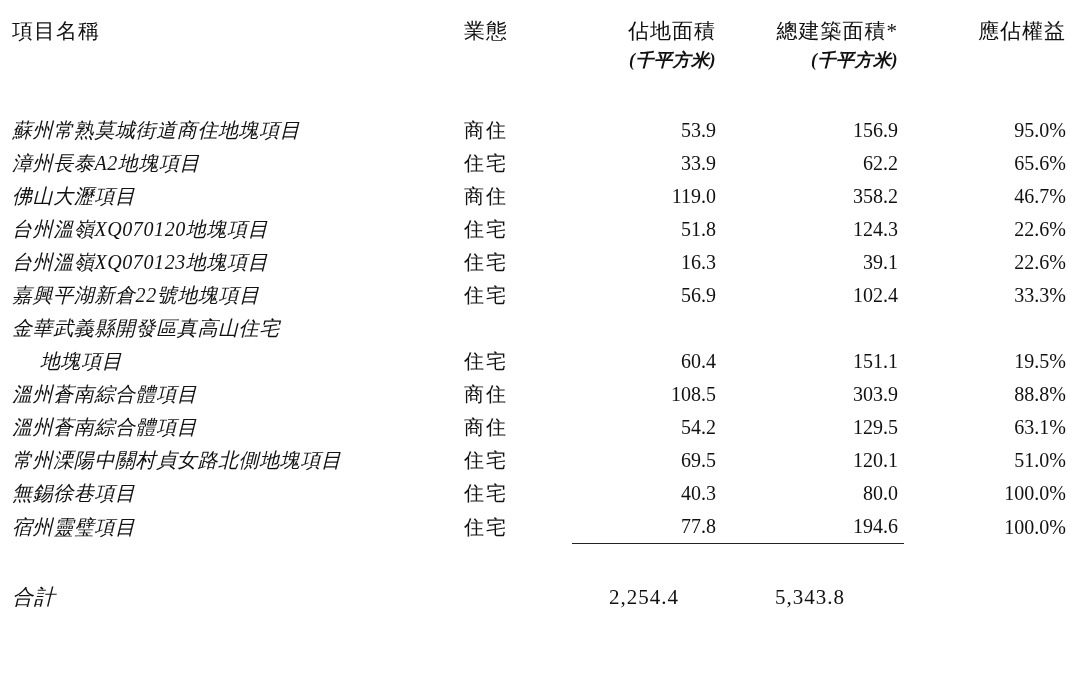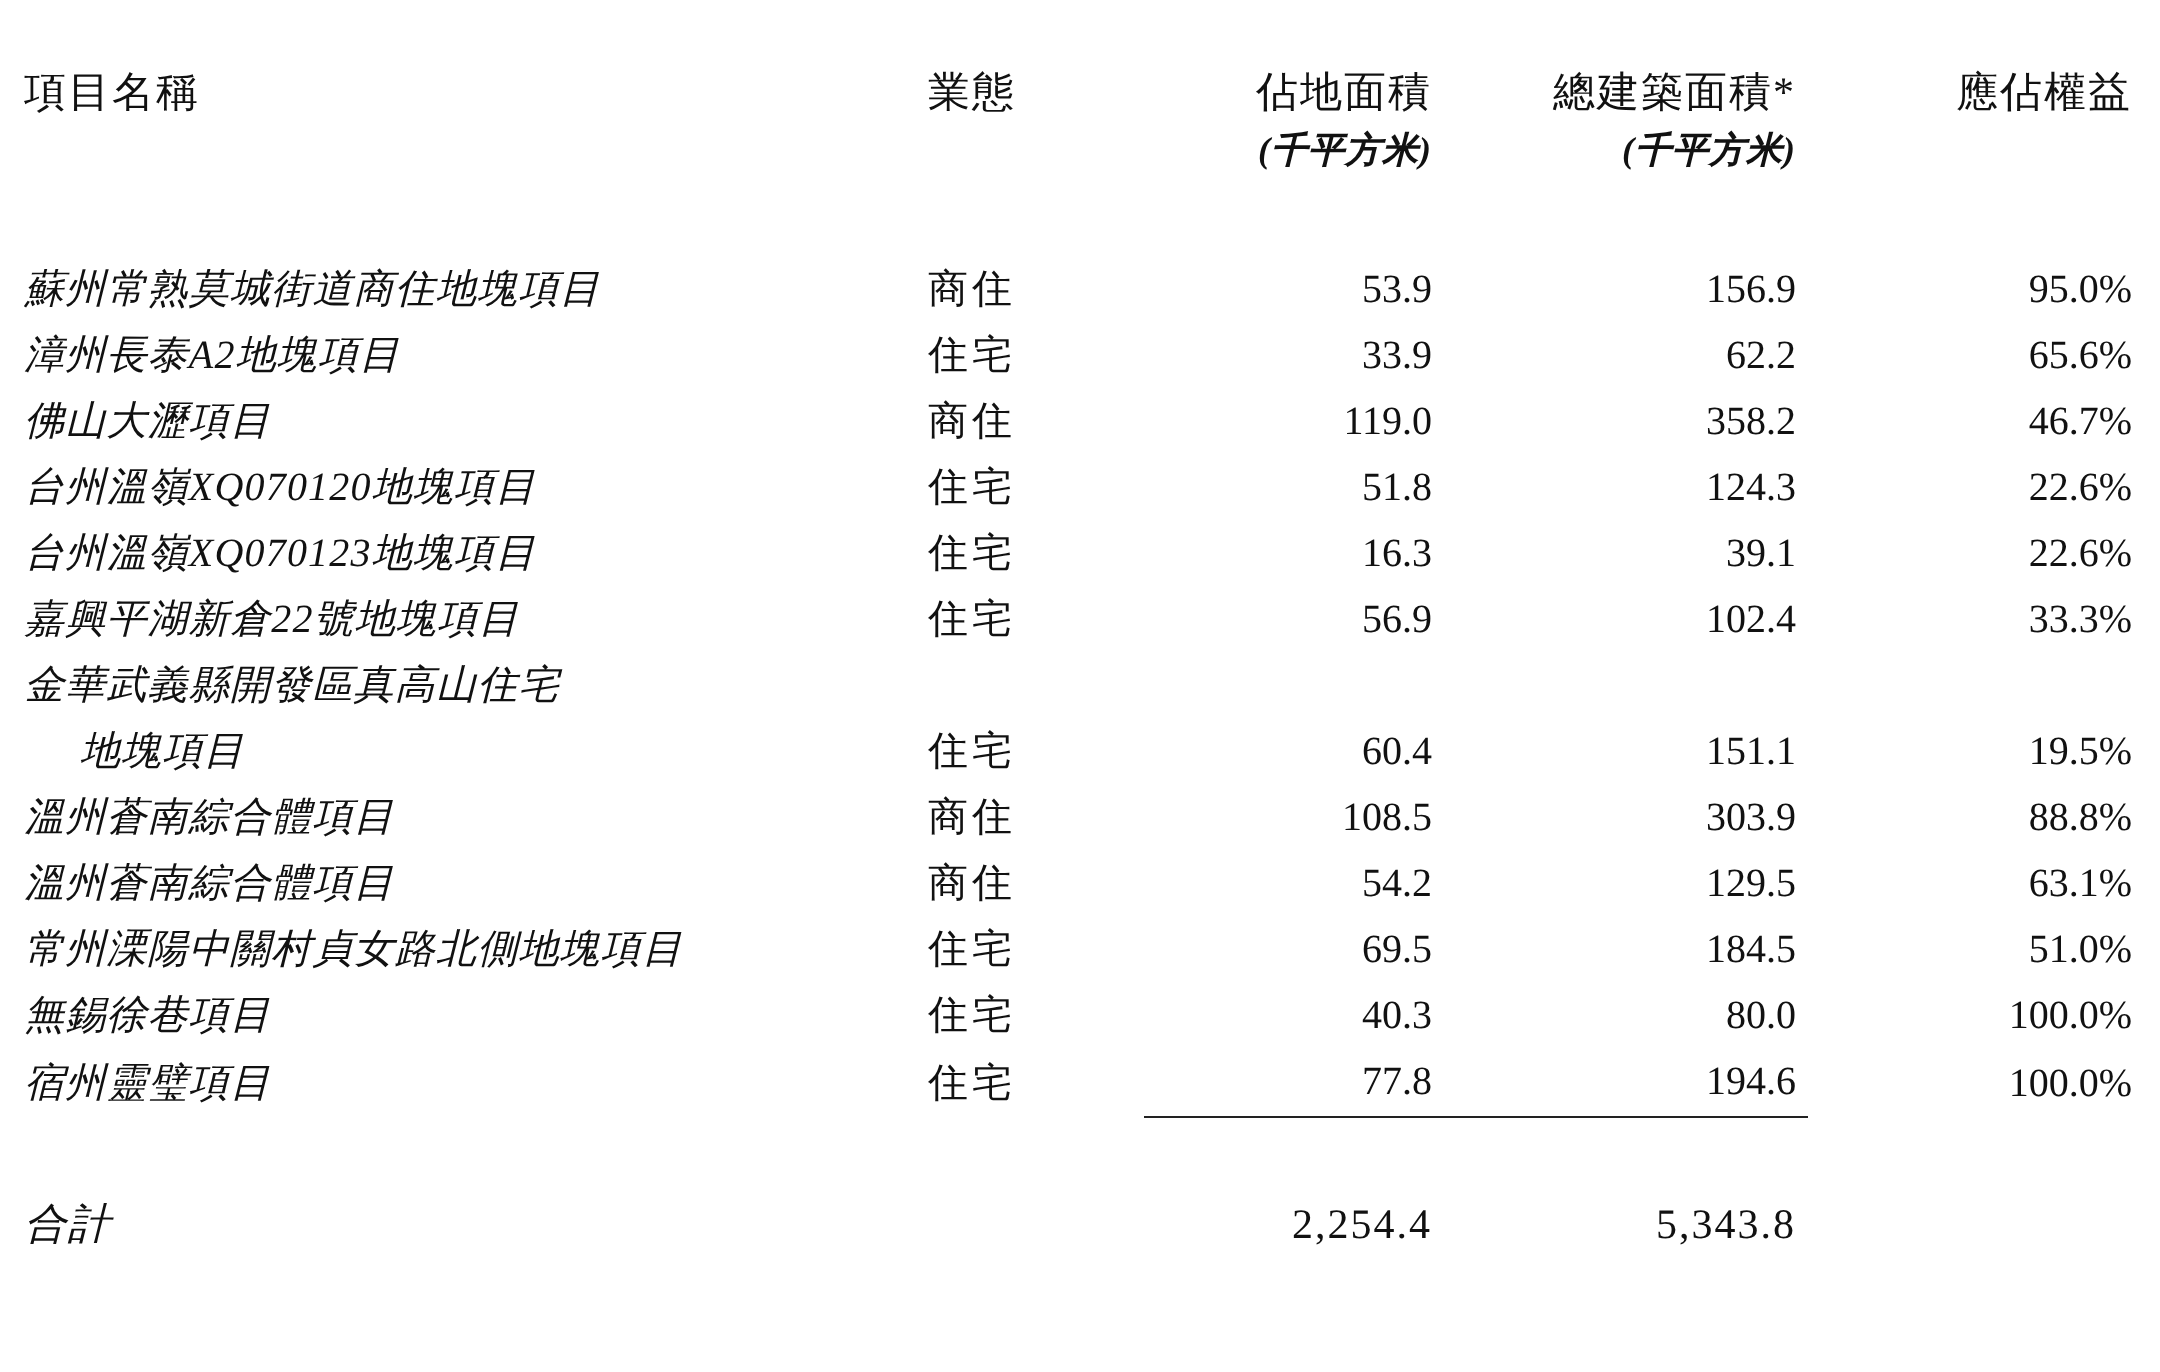--- a/index.html
+++ b/index.html
@@ -12,21 +12,21 @@
     height: 686px;
     font-family: "Liberation Serif", "DejaVu Serif", serif;
     color: #111111;
     overflow: hidden;
   }
   .sheet {
     position: relative;
     width: 1080px;
     height: 686px;
     box-sizing: border-box;
-    padding: 31px 8px 0 8px;
+    padding: 16px 8px 0 8px;
   }
   table.data {
     width: 1064px;
     border-collapse: collapse;
     table-layout: fixed;
   }
   col.c-name  { width: 452px; }
   col.c-type  { width: 112px; }
   col.c-site  { width: 150px; }
   col.c-gfa   { width: 182px; }
@@ -78,21 +78,21 @@
   tr.subtotal-rule td.rule {
     border-top: 1px solid #222;
   }
   tr.spacer td { height: 26px; line-height: 26px; }
 
   tr.total td {
     font-size: 21px;
     line-height: 34px;
     letter-spacing: 1px;
   }
-  tr.total td.num { font-weight: normal; }
+  tr.total td.num { font-weight: normal; text-align: center; }
 </style>
 </head>
 <body>
 
 <div class="sheet">
   <table class="data">
     <colgroup>
       <col class="c-name">
         <col class="c-type">
         <col class="c-site">
@@ -191,21 +191,21 @@
           <td class="name">溫州蒼南綜合體項目</td>
           <td class="type">商住</td>
           <td class="num">54.2</td>
           <td class="num">129.5</td>
           <td class="eq">63.1%</td>
         </tr>
         <tr>
           <td class="name">常州溧陽中關村貞女路北側地塊項目</td>
           <td class="type">住宅</td>
           <td class="num">69.5</td>
-          <td class="num">184.5</td>
+          <td class="num">120.1</td>
           <td class="eq">51.0%</td>
         </tr>
         <tr>
           <td class="name">無錫徐巷項目</td>
           <td class="type">住宅</td>
           <td class="num">40.3</td>
           <td class="num">80.0</td>
           <td class="eq">100.0%</td>
         </tr>
         <tr>

